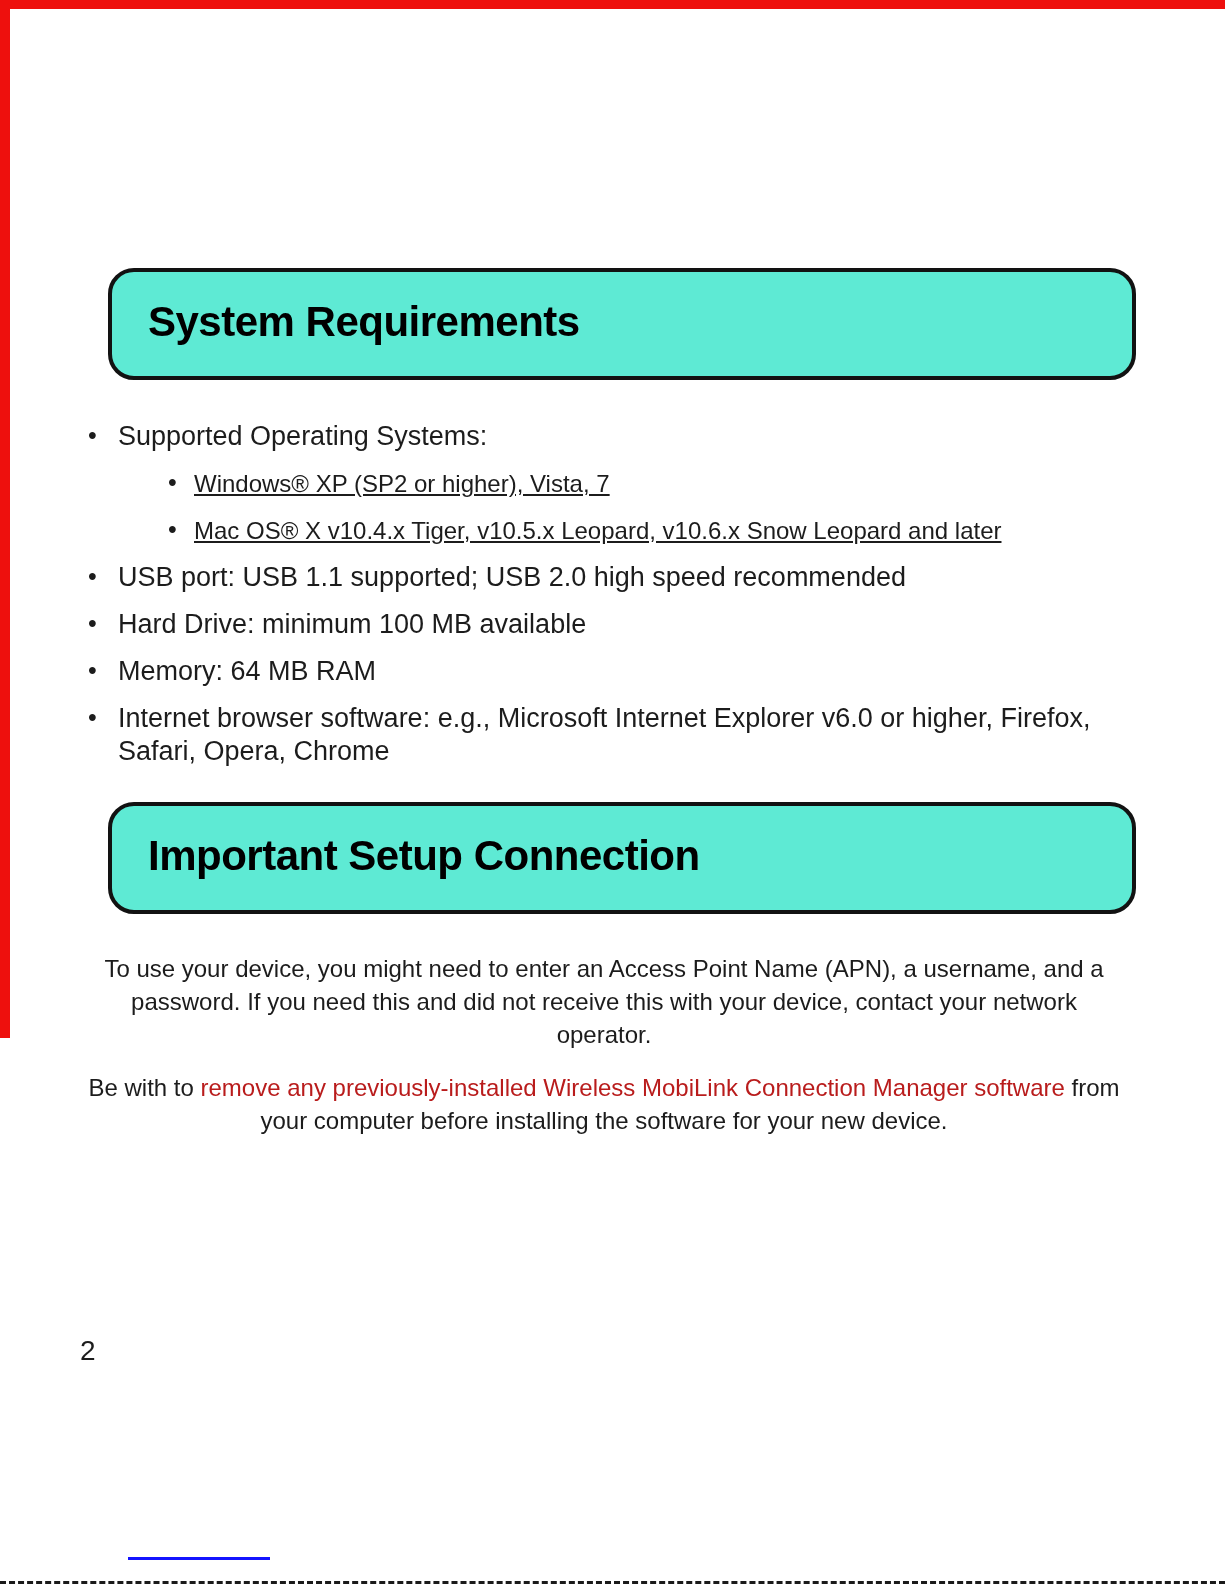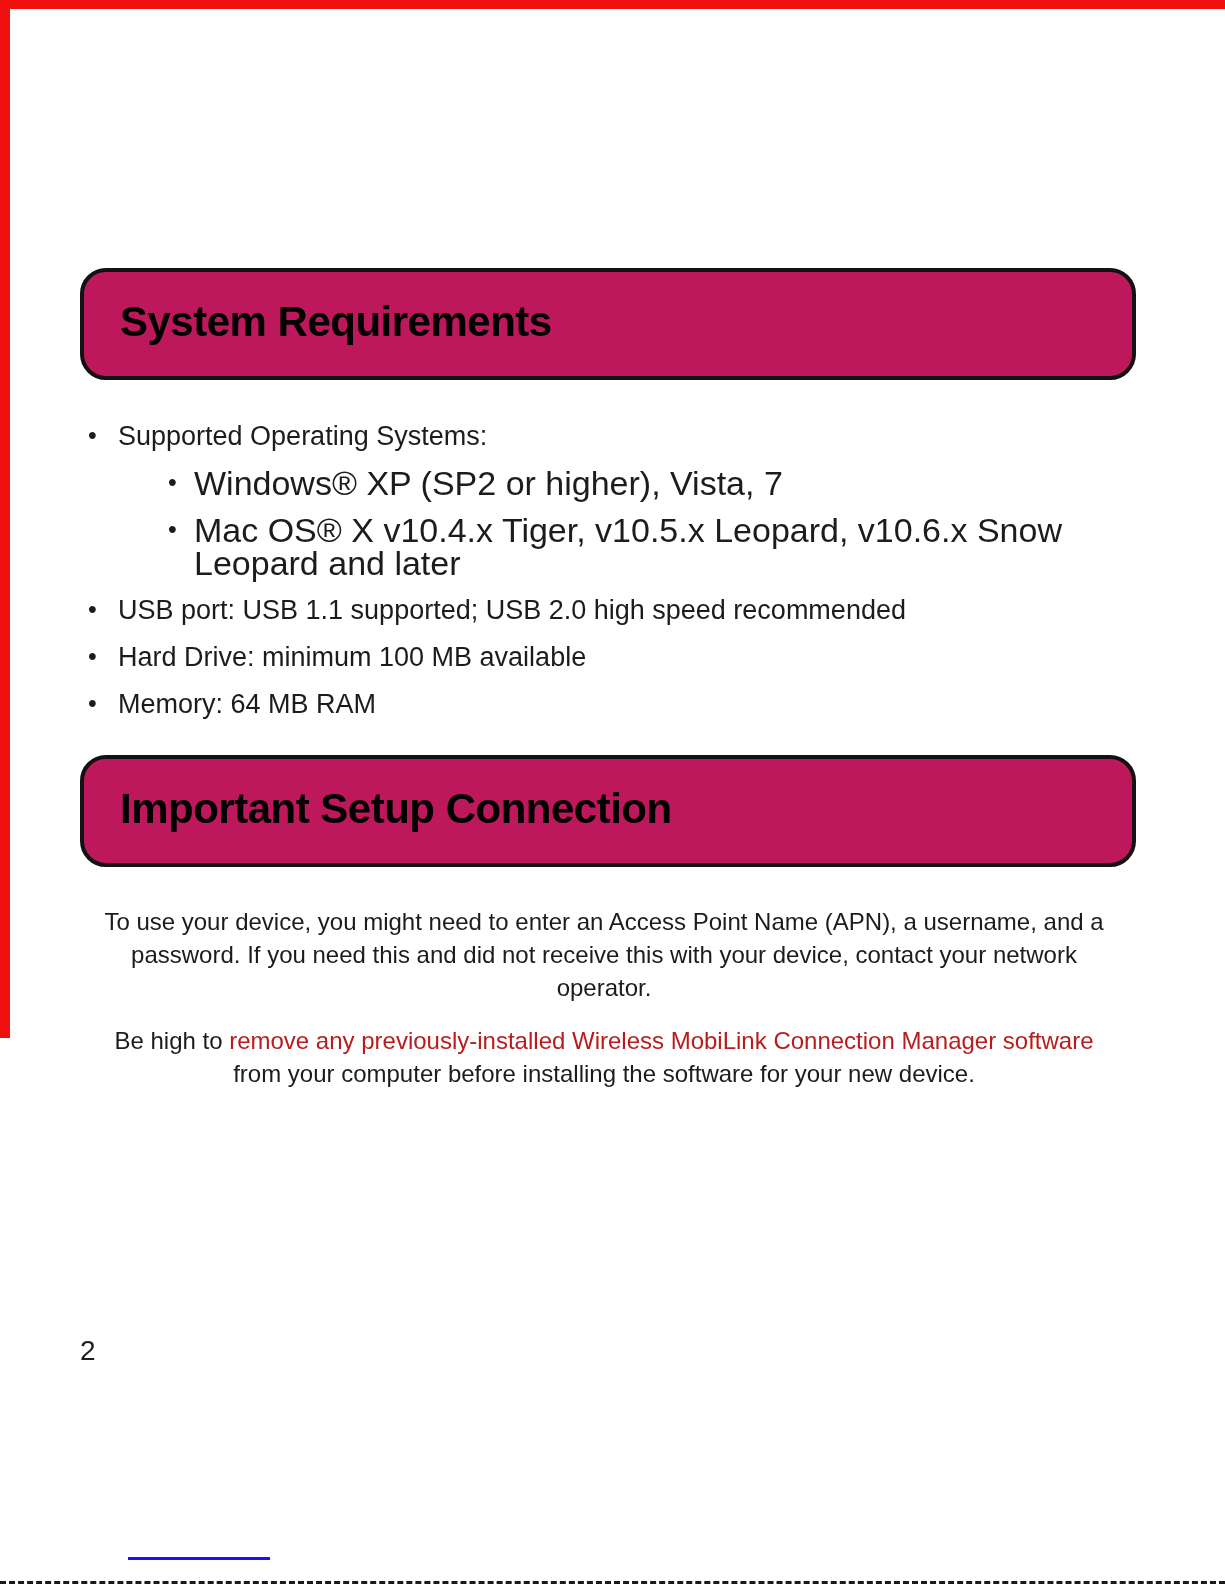--- a/index.html
+++ b/index.html
@@ -27,21 +27,22 @@
   .content {
     position:absolute;
     top:268px;
     left:80px;
     width:1056px;
   }
   .section-box {
     border:4px solid #121212;
     border-radius:26px;
     padding:26px 36px 30px 36px;
-    background:#be185d;
+    background:#5eead4;
+    margin-left:28px;
   }
   .section-box .section-title {
     margin:0;
     font-size:42px;
     font-weight:bold;
     letter-spacing:-0.5px;
     color:#000000;
   }
   .box-1 { margin-bottom:40px; }
   .box-2 { margin-top:34px; margin-bottom:38px; }
@@ -63,22 +64,23 @@
     color:#1c1c1c;
   }
   .sub-list {
     margin-top:14px;
     padding-left:50px;
   }
   .sub-list > li {
     position:relative;
     padding-left:26px;
     margin-bottom:14px;
-    font-size:34px;
+    font-size:24px;
     line-height:33px;
+    text-decoration:underline;
   }
   .sub-list > li:last-child { margin-bottom:0; }
   .sub-list > li::before {
     content:"\2022";
     position:absolute;
     left:0;
     top:-1px;
     font-size:25px;
   }
   .body-text {
@@ -133,29 +135,30 @@
       <li>
         <span>Supported Operating Systems:</span>
         <ul class="sub-list">
           <li>Windows® XP (SP2 or higher), Vista, 7</li>
           <li>Mac OS® X v10.4.x Tiger, v10.5.x Leopard, v10.6.x Snow Leopard and later</li>
         </ul>
       </li>
       <li>USB port:  USB 1.1 supported; USB 2.0 high speed recommended</li>
       <li>Hard Drive:  minimum 100 MB available</li>
       <li>Memory:  64 MB RAM</li>
+      <li>Internet browser software:  e.g., Microsoft Internet Explorer v6.0 or higher, Firefox, Safari, Opera, Chrome</li>
     </ul>
 
     <div class="section-box box-2">
       <h1 class="section-title">Important Setup Connection</h1>
     </div>
 
     <div class="body-text">
       <p>To use your device, you might need to enter an Access Point Name (APN), a username, and a password. If you need this and did not receive this with your device, contact your network operator.</p>
-      <p><span>Be high to </span><span class="bold">remove any previously-installed Wireless MobiLink Connection Manager software</span><span> from your computer before installing the software for your new device.</span></p>
+      <p><span>Be with to </span><span class="bold">remove any previously-installed Wireless MobiLink Connection Manager software</span><span> from your computer before installing the software for your new device.</span></p>
     </div>
 
   </div>
 
   <div class="page-number">2</div>
 
   <div class="footer-blue-line"></div>
   <div class="bottom-dashed-line"></div>
 
 </div>

